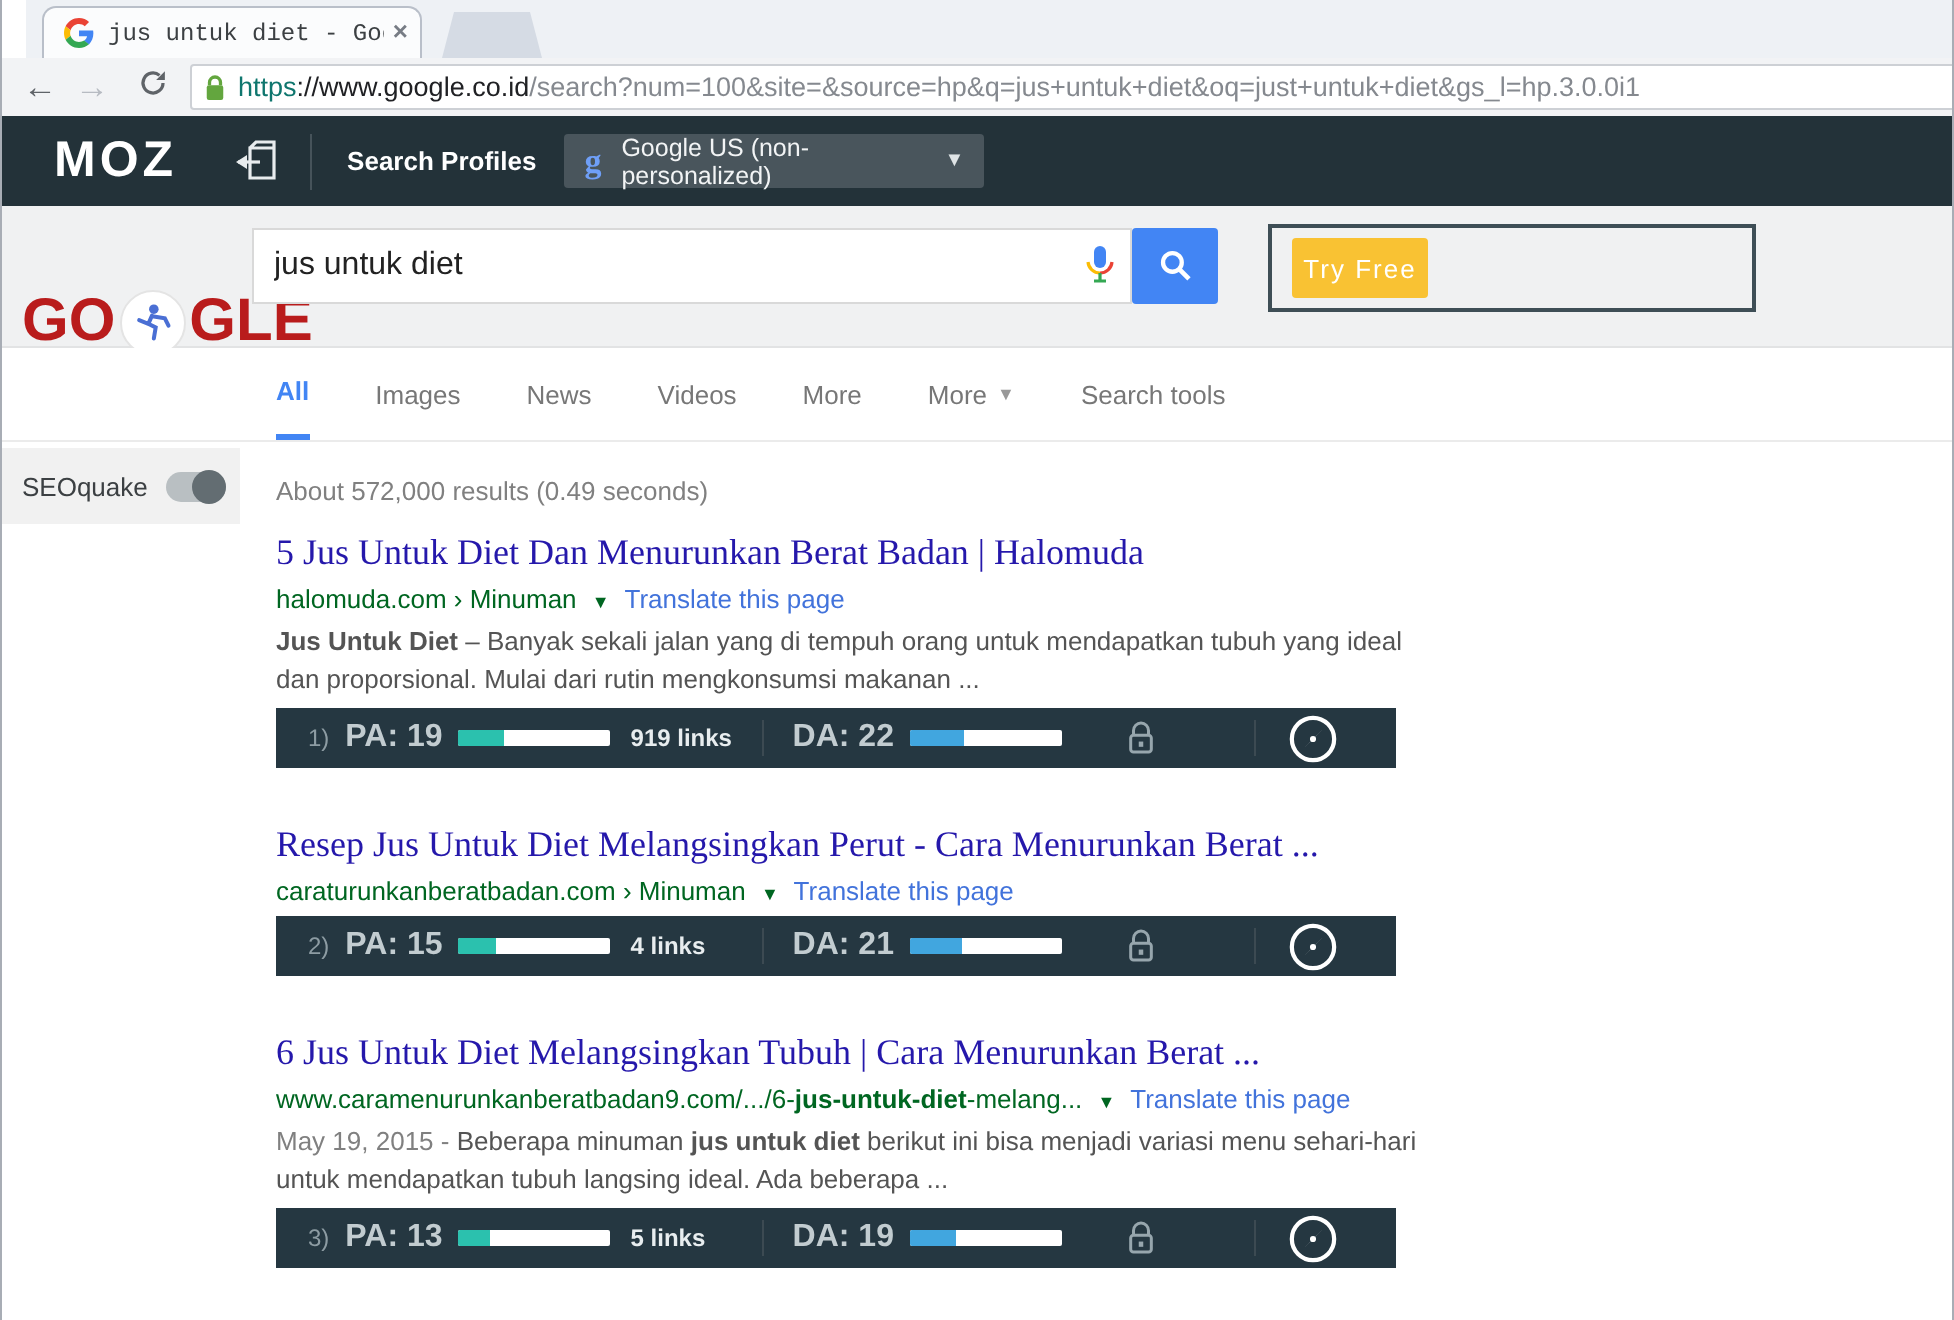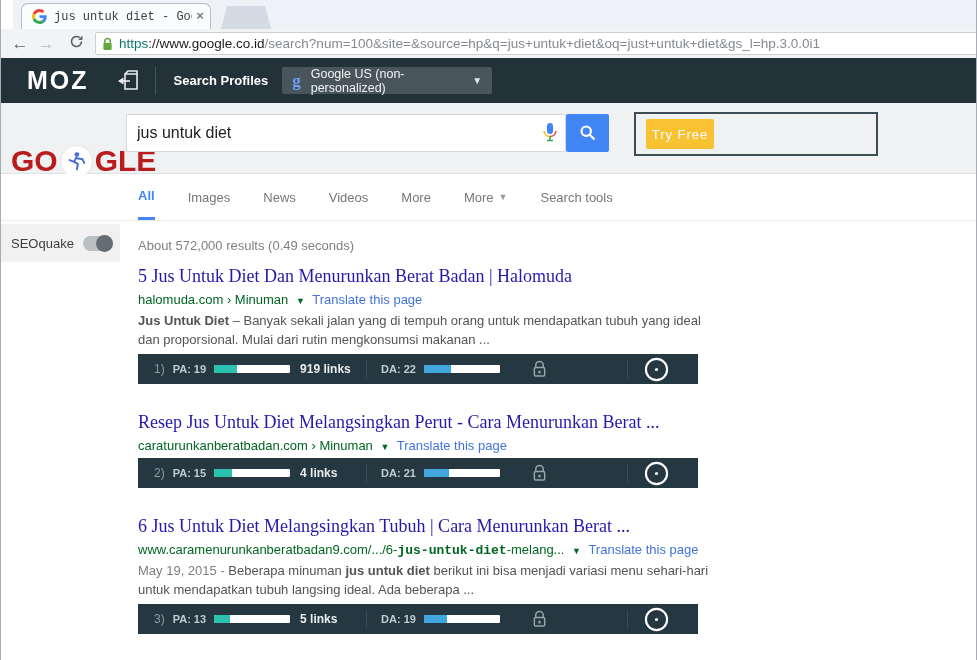--- a/index.html
+++ b/index.html
@@ -71,31 +71,31 @@
   .toggle { width:30px; height:15px; background:#b9bfc2; border-radius:8px; margin-left:9px; position:relative; }
   .toggle .knob { position:absolute; right:0; top:-1px; width:17px; height:17px; border-radius:50%; background:#636d72; }
   .stats { position:absolute; left:137px; top:238px; font-size:13px; color:#808080; }
 
   
   .results { position:absolute; left:137px; top:265px; width:575px; }
   .result { margin-bottom:27px; }
   .r-title { font-size:18px; color:#2518ab; line-height:23px; margin-bottom:3px; white-space:nowrap; cursor:pointer;font-family:Liberation Serif, serif; }
   .r-urlline { font-size:13px; line-height:18px; margin-bottom:2px; }
   .r-url { color:#006621; }
-  .r-url .b { font-weight:bold;font-family:Liberation Mono, monospace; }
+  .r-url .b { font-weight:bold; }
   .r-caret { color:#006621; font-size:9px; margin:0 4px; }
   .r-translate { color:#4273db; cursor:pointer; }
   .r-snippet { font-size:13px; color:#545454; line-height:18.5px; width:572px; margin-bottom:5px; }
   .r-snippet .b { font-weight:bold; }
   .r-snippet .muted { color:#808080; }
 
   
   .rm { width:560px; height:30px; background:#253741; display:flex; align-items:center; padding:0 20px 0 16px; }
   .m-rank { color:#8d9ca3; font-size:12px; }
-  .m-metric { color:#c2ccd0; font-size:11px; font-weight:bold; margin-left:8px; }
+  .m-metric { color:#c2ccd0; font-size:16px; font-weight:bold; margin-left:8px; }
   .m-track { width:76px; height:8px; background:#fff; border-radius:1px; margin-left:8px; overflow:hidden; }
   .m-fill { height:100%; }
   .m-links { color:#e8edef; font-size:12px; font-weight:bold; margin-left:10px; min-width:56px; }
   .m-div { width:1px; height:18px; background:#3c4a52; margin-left:10px; }
   .m-da { margin-left:14px; }
   .m-lock { margin-left:32px; }
   .m-right { margin-left:auto; display:flex; align-items:center; }
   .m-la-icon { margin-left:16px; }
   .m-la-text { color:#fff; font-size:10.5px; font-weight:bold; line-height:11px; margin-left:9px; }
 </style>

